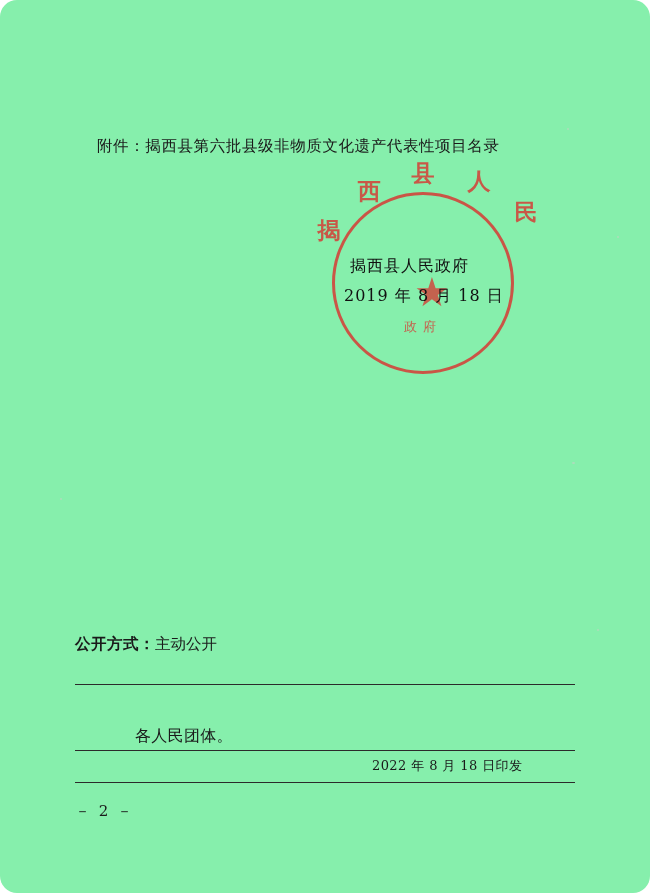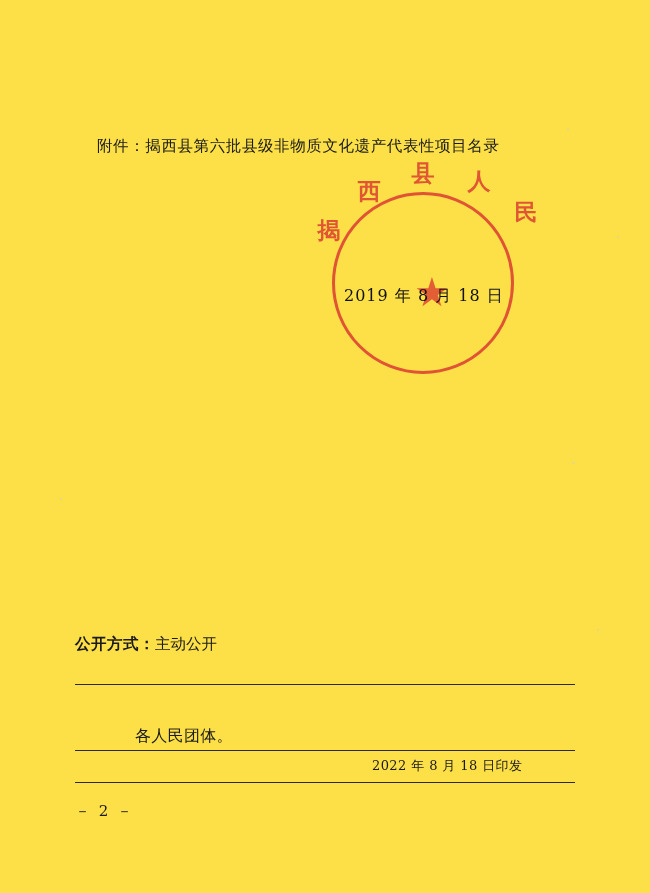--- a/index.html
+++ b/index.html
@@ -12,21 +12,22 @@
     height: 893px;
     position: relative;
     font-family: "DejaVu Serif", "Liberation Serif", serif;
     color: #1a1a1a;
     overflow: hidden;
   }
 
   .page {
     position: absolute;
     inset: 0;
-    background: #fde047;
+    background: #86efac;
+    border-radius: 17px;
   }
 
   
   .speck {
     position: absolute;
     background: #cfcfc9;
     border-radius: 50%;
     opacity: .55;
   }
 
@@ -200,21 +201,23 @@
   <div class="seal-wrap">
     <div class="seal"></div>
     <div class="seal-text">
       <div class="seal-char" style="transform: rotate(-52deg) translate(-50%, -125px) rotate(52deg);">揭</div>
       <div class="seal-char" style="transform: rotate(-26deg) translate(-50%, -125px) rotate(26deg);">西</div>
       <div class="seal-char" style="transform: rotate(0deg) translate(-50%, -125px) rotate(0deg);">县</div>
       <div class="seal-char" style="transform: rotate(26deg) translate(-50%, -125px) rotate(-26deg);">人</div>
       <div class="seal-char" style="transform: rotate(52deg) translate(-50%, -125px) rotate(-52deg);">民</div>
     </div>
     <div class="seal-inner-star">★</div>
-
+    <div class="seal-bottom">政府</div>
+
+    <div class="signer">揭西县人民政府</div>
     <div class="sign-date">2019 年 8 月 18 日</div>
   </div>
 
   <div class="disclosure">
     <b>公开方式：</b><span>主动公开</span>
   </div>
 
   <div class="rule r1"></div>
   <div class="cc-line2">各人民团体。</div>
   <div class="rule r2"></div>

